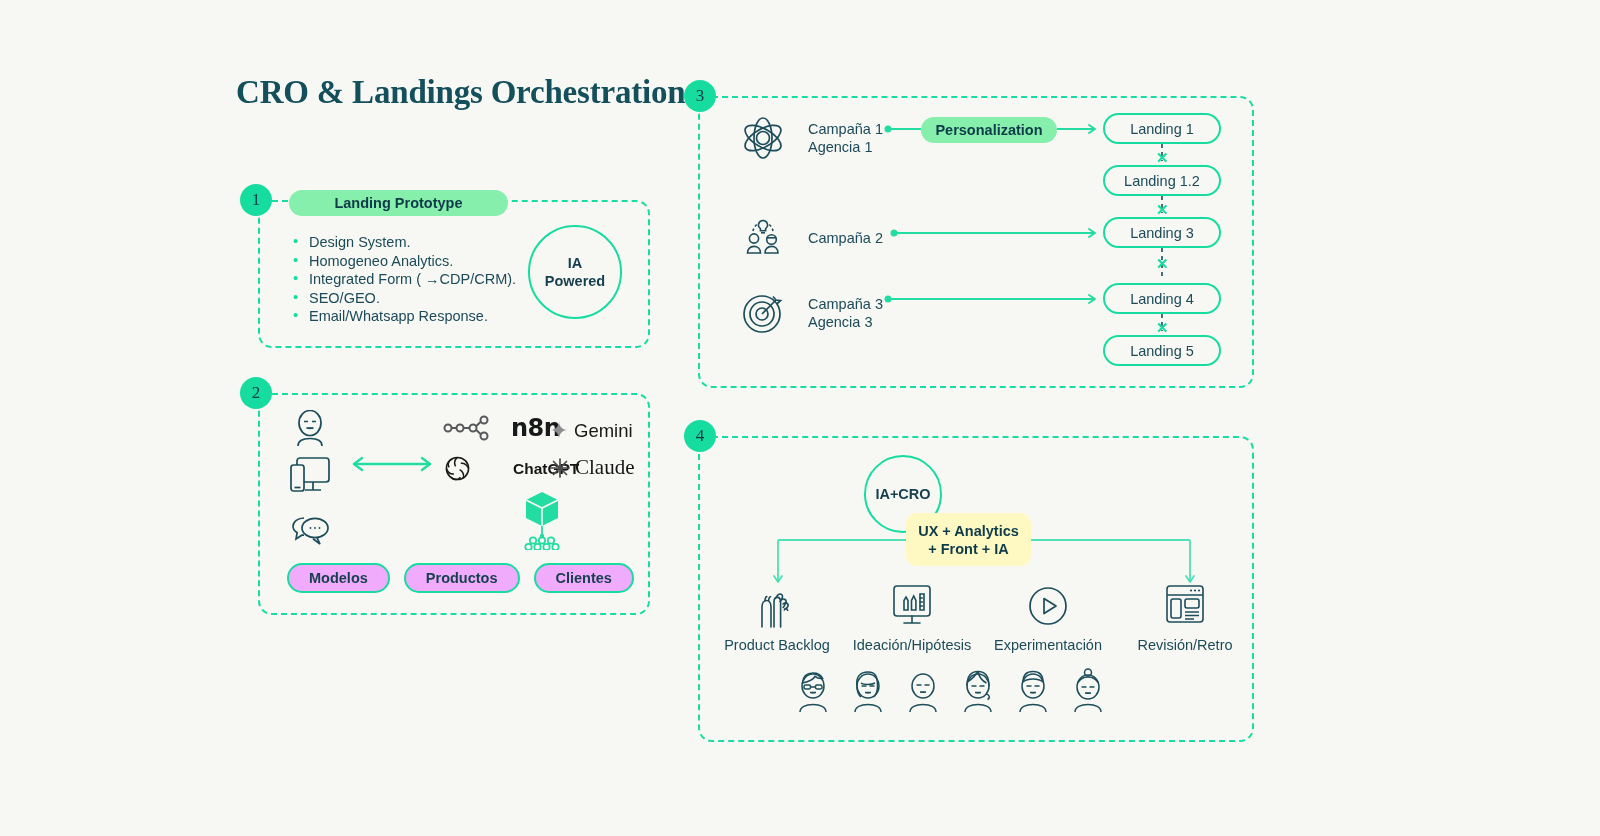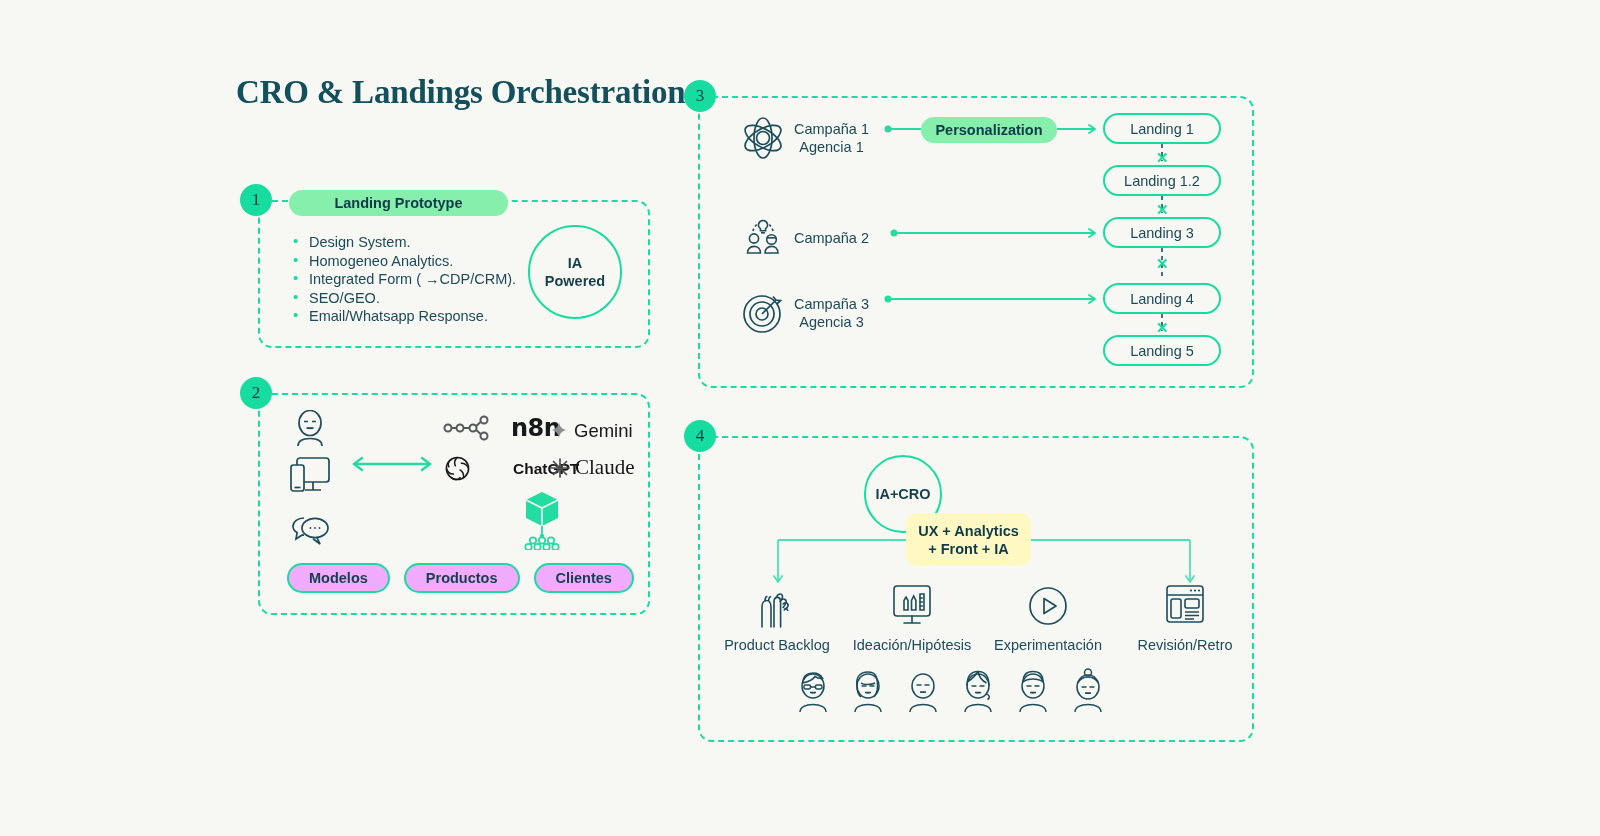--- a/index.html
+++ b/index.html
@@ -109,21 +109,21 @@
   #logo-chatgpt .txt { font-size: 15.5px; font-weight: 700; color: #151515; margin-left: 36px; }
   #logo-claude { left: 549px; top: 455px; display: flex; align-items: center; gap: 4px; }
   #logo-claude .txt { font-size: 21px; color: #151515; font-family: "Liberation Serif", serif; }
 
   #cube-group { left: 512px; top: 488px; }
 
   #s2-pills { left: 287px; top: 563px; display: flex; gap: 14px; }
   #s2-pills .pill-outline { height: 30px; padding: 0 20px; }
 
   
-  .camp-row { display: flex; align-items: center; gap: 8px; text-align: center; }
+  .camp-row { display: flex; align-items: center; gap: 22px; }
   .camp-label { font-size: 14.5px; color: #1c4a58; line-height: 18px; white-space: nowrap; }
   #camp-1 { left: 740px; top: 115px; }
   #camp-2 { left: 740px; top: 215px; }
   #camp-3 { left: 740px; top: 290px; }
 
   .landing-box {
     border: 2.5px solid #16DCA0;
     border-radius: 17px;
     background: #f7f8f3;
     width: 118px; height: 31px;

